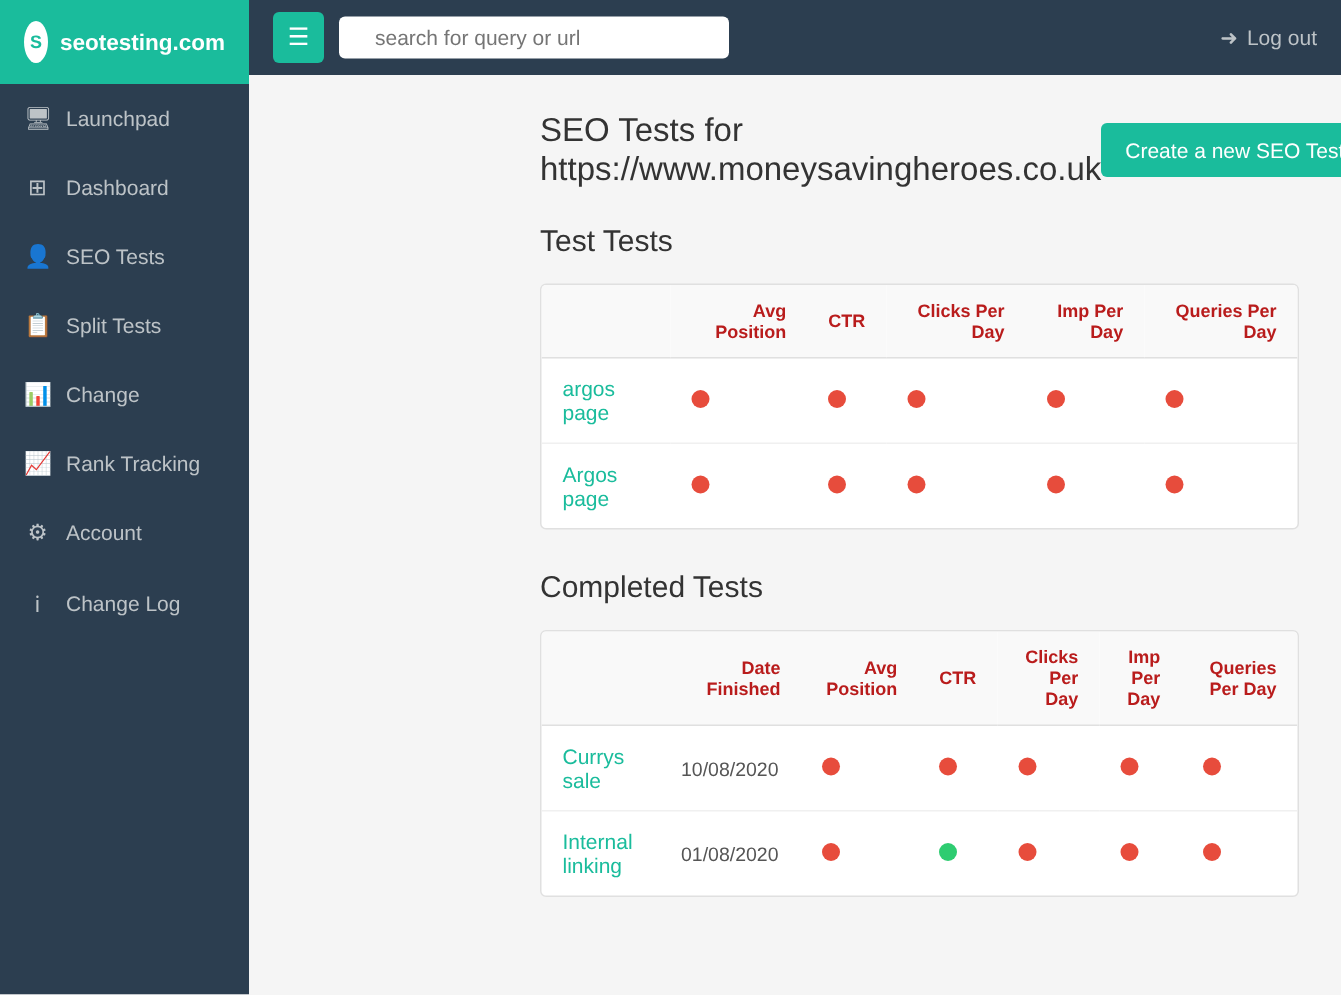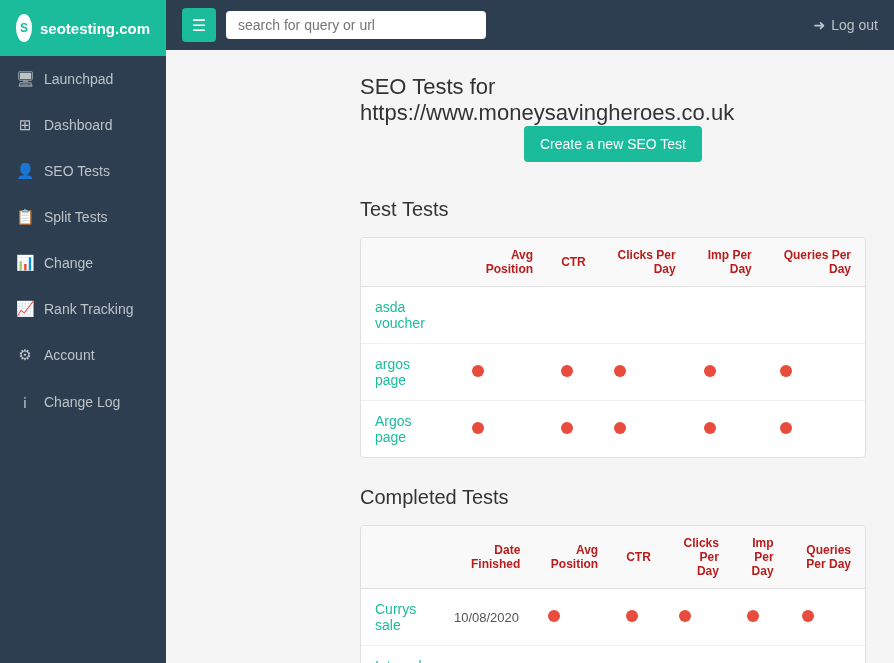--- a/index.html
+++ b/index.html
@@ -66,21 +66,21 @@
       width: 34px; height: 34px;
       border-radius: 4px;
       cursor: pointer;
       font-size: 16px;
       display: flex; align-items: center; justify-content: center;
     }
     #search-input {
       background: white;
       border: none;
       border-radius: 4px;
-      padding: 6px 12px;
+      padding: 6px 24px;
       width: 260px;
       font-size: 14px;
       color: #999;
       outline: none;
     }
     #logout-area {
       margin-left: auto;
       display: flex;
       align-items: center;
       gap: 6px;
@@ -95,22 +95,21 @@
       margin-top: 50px;
       flex: 1;
       overflow-y: auto;
       padding: 24px 28px;
       background: #f5f5f5;
     }
     #page-header {
       display: flex;
       align-items: center;
       justify-content: space-between;
-      margin-bottom: 36px;
-      flex-direction: column;
+      margin-bottom: 24px;
     }
     #page-title {
       font-size: 22px;
       font-weight: 400;
       color: #333;
     }
     #create-btn {
       background: #1abc9c;
       color: white;
       border: none;
@@ -245,28 +244,20 @@
           <tr>
             <th></th>
             <th>Avg Position</th>
             <th>CTR</th>
             <th>Clicks Per Day</th>
             <th>Imp Per Day</th>
             <th>Queries Per Day</th>
           </tr>
         </thead>
         <tbody id="live-tests-tbody">
-        <tr>
-    <td><span class="row-link">asda voucher</span></td>
-    <td></td>
-    <td></td>
-    <td></td>
-    <td></td>
-    <td></td>
-  </tr>
             <tr>
     <td><span class="row-link">argos page</span></td>
     <td><span class="dot dot-red"></span></td>
     <td><span class="dot dot-red"></span></td>
     <td><span class="dot dot-red"></span></td>
     <td><span class="dot dot-red"></span></td>
     <td><span class="dot dot-red"></span></td>
   </tr>
             <tr>
     <td><span class="row-link">Argos page</span></td>

